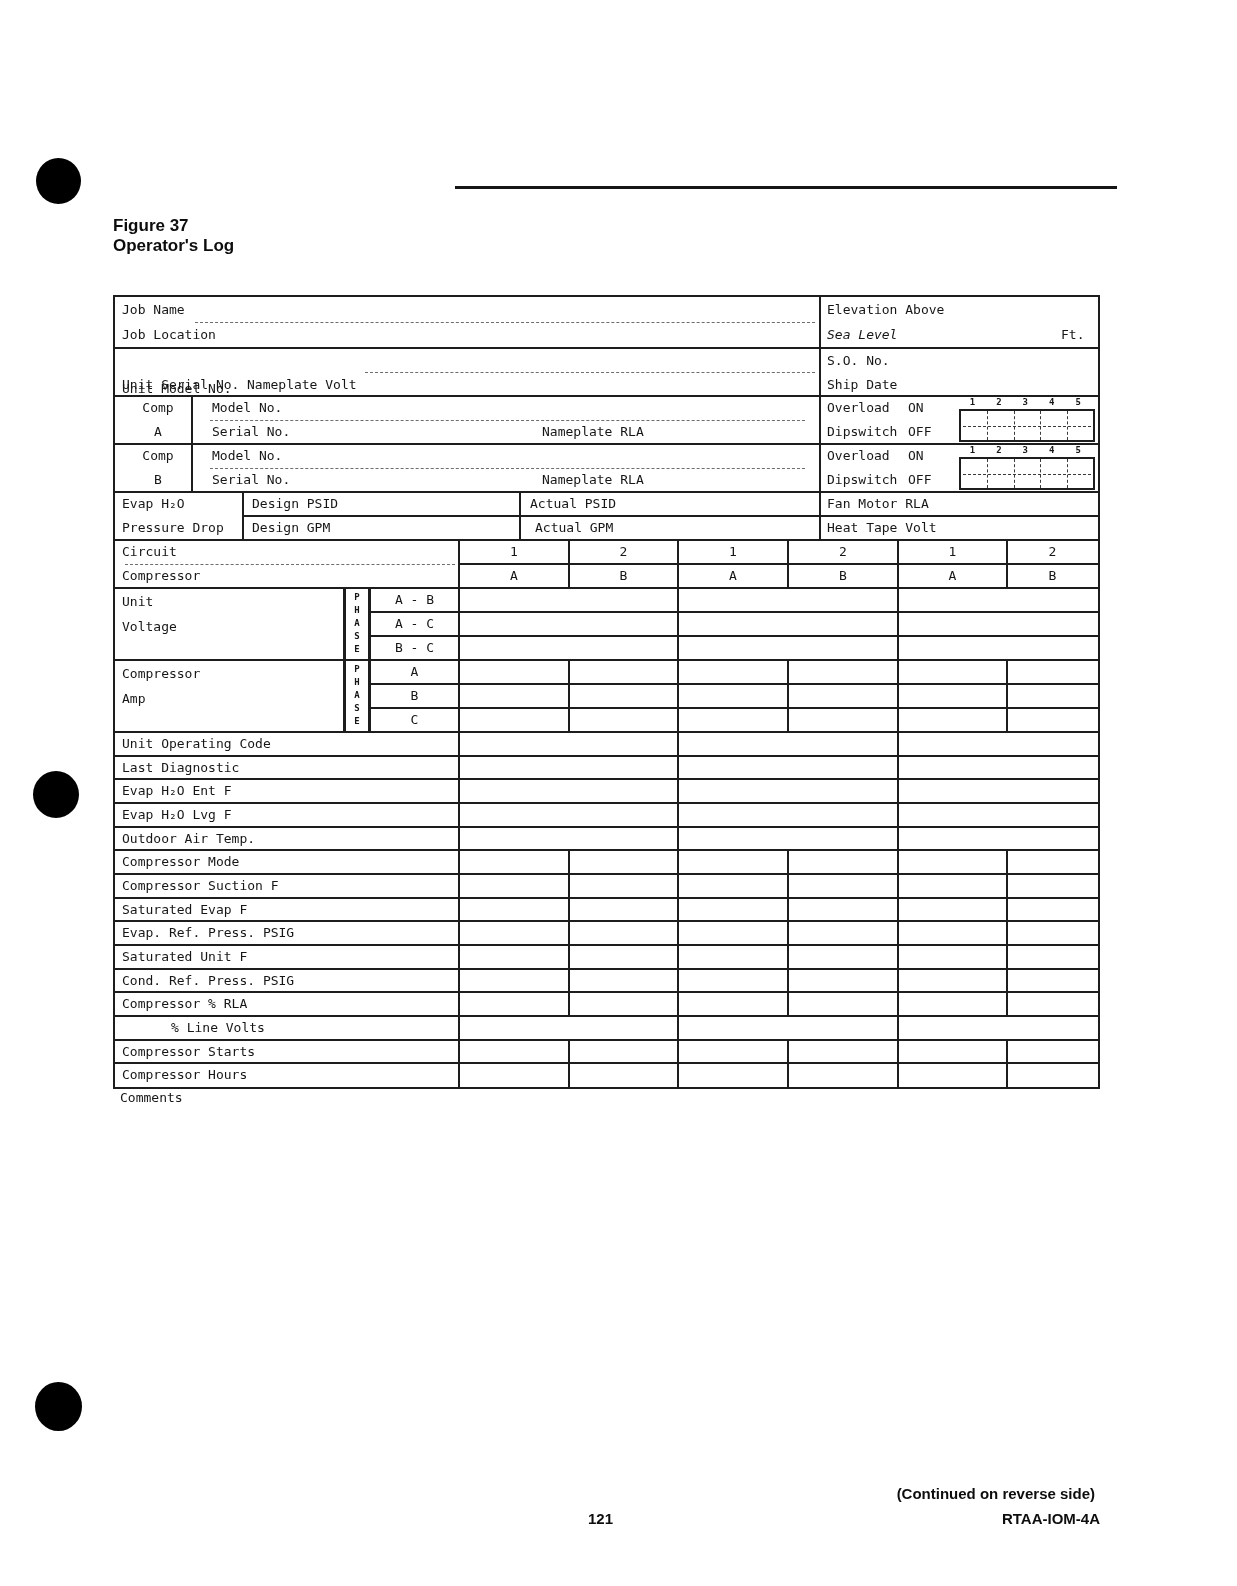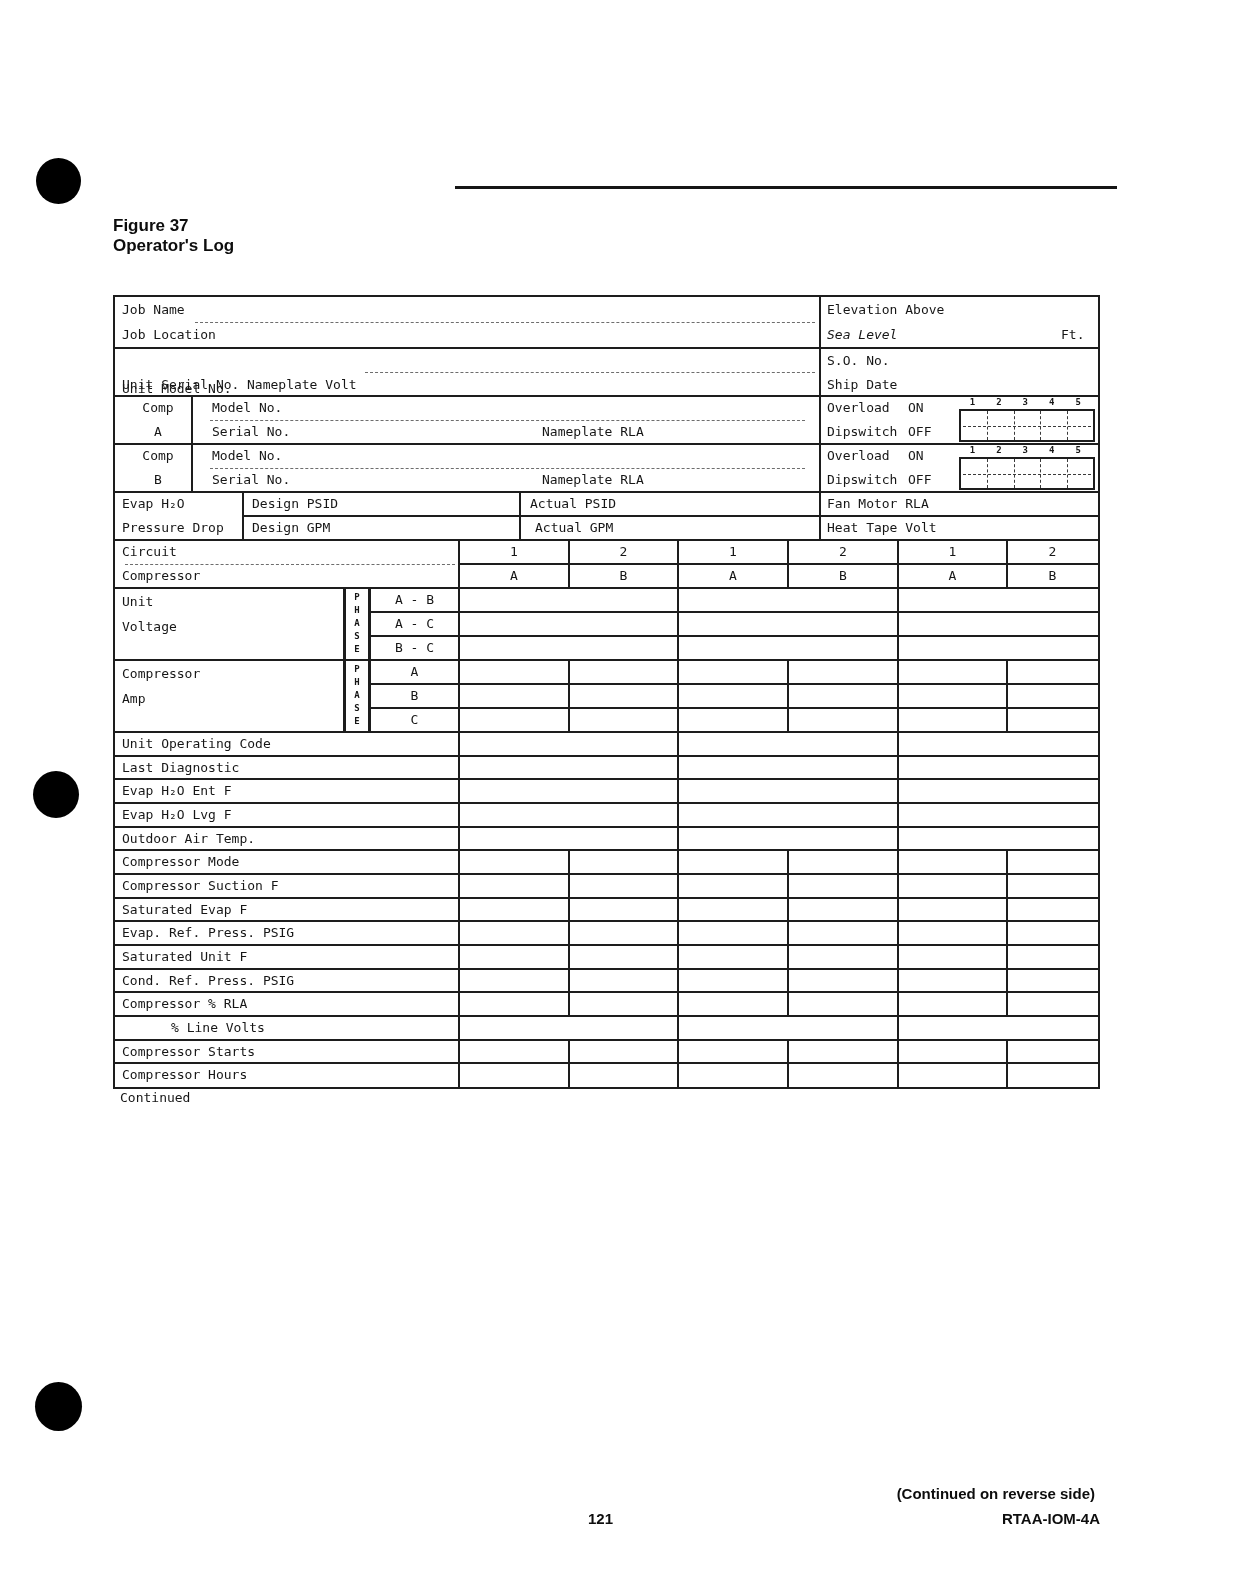--- a/index.html
+++ b/index.html
@@ -244,19 +244,19 @@
       <div class="lbl ctr" style="left: 783px; top: 271px; width: 109px;">A</div>
       <div class="lbl ctr" style="left: 892px; top: 271px; width: 91px;">B</div>
       <div class="lbl ctr" style="left: 255px; top: 295px; width: 89px;">A - B</div>
       <div class="lbl ctr" style="left: 255px; top: 319px; width: 89px;">A - C</div>
       <div class="lbl ctr" style="left: 255px; top: 343px; width: 89px;">B - C</div>
       <div class="lbl ctr" style="left: 255px; top: 367px; width: 89px;">A</div>
       <div class="lbl ctr" style="left: 255px; top: 391px; width: 89px;">B</div>
       <div class="lbl ctr" style="left: 255px; top: 415px; width: 89px;">C</div>
     </div>
 
-  <div class="lbl" style="left:120px;top:1090px;">Continued</div>
+  <div class="lbl" style="left:120px;top:1090px;">Comments</div>
 
 
   <div class="footer" style="right:142px;top:1485px;">(Continued on reverse side)</div>
   <div class="footer" style="left:588px;top:1510px;">121</div>
   <div class="footer" style="right:137px;top:1510px;">RTAA-IOM-4A</div>
 </div>
 
 </body></html>

